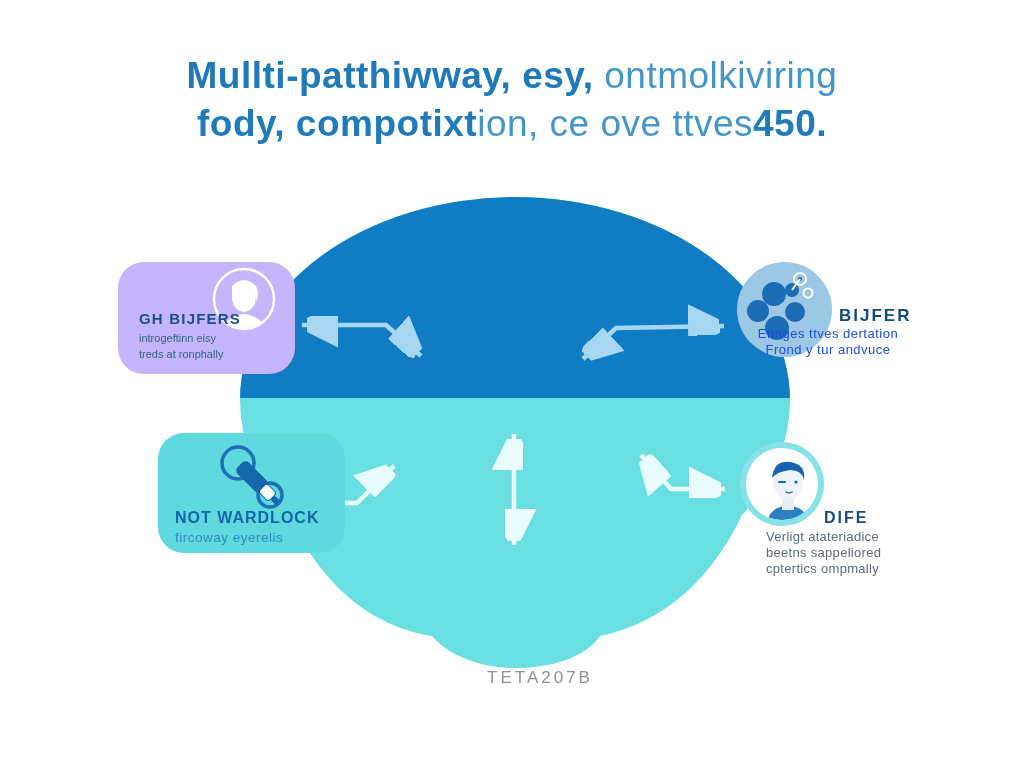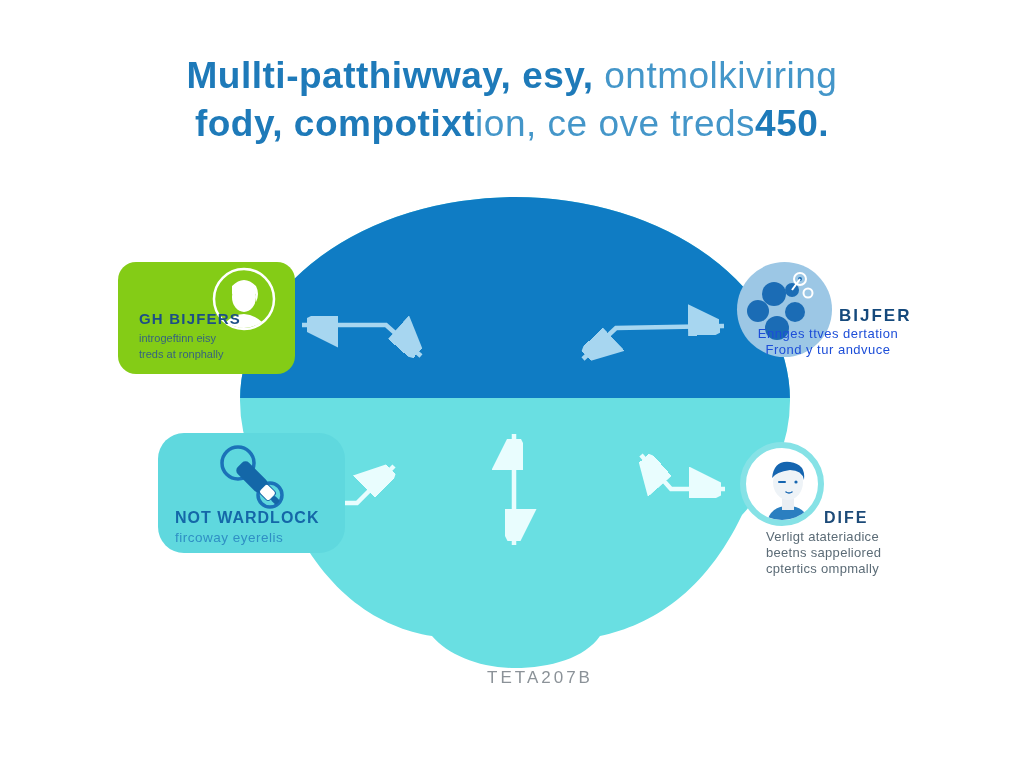--- a/index.html
+++ b/index.html
@@ -9,21 +9,21 @@
   }
   
   .title{position:absolute;top:52px;left:0;width:1024px;text-align:center;line-height:48px;}
   .title .seg-b{font-weight:700;color:#1e7ab9;}
   .title .seg-r{font-weight:400;color:#4496c9;}
   .title-line{font-size:37px;letter-spacing:0.5px;}
   
   .blob-svg{position:absolute;left:0;top:0;}
   
   .callout{position:absolute;box-sizing:border-box;}
-  .co-tl{left:118px;top:262px;width:177px;height:112px;background:#84cc16;border-radius:18px;}
+  .co-tl{left:118px;top:262px;width:177px;height:112px;background:#c4b5fd;border-radius:26px;}
   .co-tl .co-title{position:absolute;left:21px;top:48px;font-size:15px;font-weight:700;color:#1c4f86;letter-spacing:1.2px;}
   .co-tl .co-sub{position:absolute;left:21px;top:68px;font-size:11px;color:#36637f;line-height:16px;}
   .icon-person-circle{position:absolute;left:90px;top:2px;}
 
   .co-tr-circle{left:737px;top:262px;width:95px;height:95px;background:#9cc7e5;border-radius:50%;}
   .co-tr-title{position:absolute;left:839px;top:306px;font-size:17px;font-weight:700;color:#15497c;letter-spacing:2px;}
   .co-tr-sub{position:absolute;left:733px;top:326px;width:190px;text-align:center;font-size:13px;color:#1d4ed8;line-height:16px;letter-spacing:0.5px;}
 
   .co-bl{left:118px;top:433px;width:187px;height:120px;background:#5fd8de;border-radius:26px;margin-left:40px;}
   .co-bl .co-title{position:absolute;left:17px;top:76px;font-size:16px;font-weight:700;color:#1467a8;letter-spacing:1px;}
@@ -40,21 +40,21 @@
   .bottom-label{position:absolute;left:512px;top:668px;transform:translateX(-50%);
     font-size:17px;color:#8b9298;letter-spacing:3px;font-weight:400;margin-left:28px;}
 </style>
 </head>
 <body>
 
 <div class="canvas">
 
   <div class="title">
     <div class="title-line"><span class="seg-b">Mullti-patthiwway, esy,</span><span class="seg-r"> ontmolkiviring</span></div>
-    <div class="title-line"><span class="seg-b">fody, compotixt</span><span class="seg-r">ion, ce ove treds</span><span class="seg-b">450.</span></div>
+    <div class="title-line"><span class="seg-b">fody, compotixt</span><span class="seg-r">ion, ce ove ttves</span><span class="seg-b">450.</span></div>
   </div>
 
   <svg class="blob-svg" width="1024" height="768" viewBox="0 0 1024 768">
     <defs>
       <clipPath id="blobClip">
         <path d="M 240 400 A 275 203 0 0 1 790 400 A 275 203 0 0 1 742 515
                  C 705 592 652 625 600 636 C 585 658 550 668 515 668
                  C 480 668 448 655 432 636 C 380 628 326 594 290 517
                  A 275 203 0 0 1 240 400 Z"></path>
       </clipPath>

